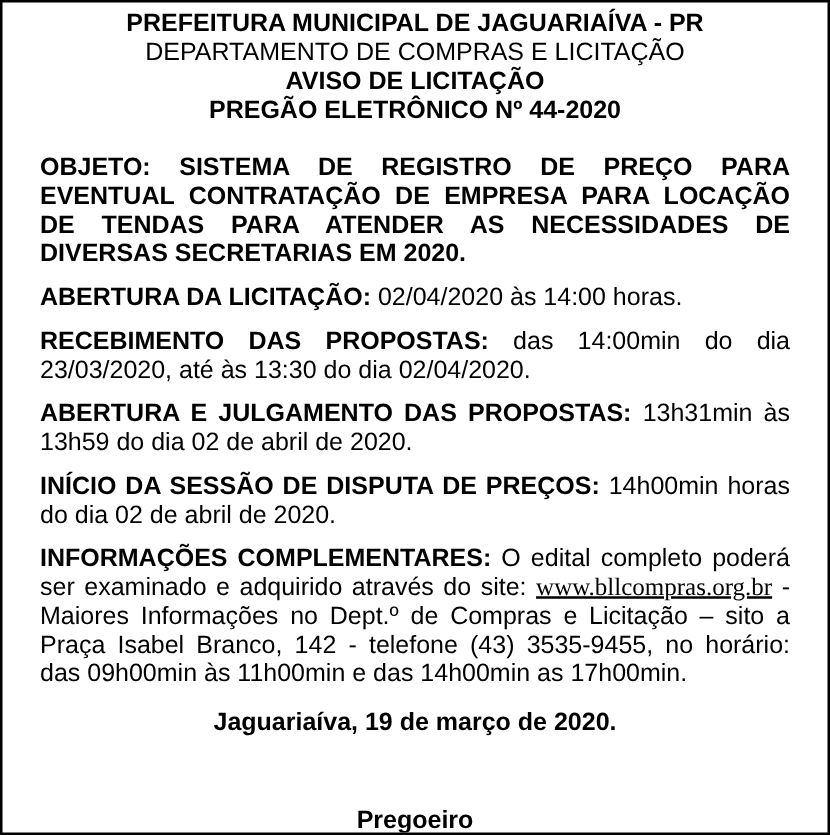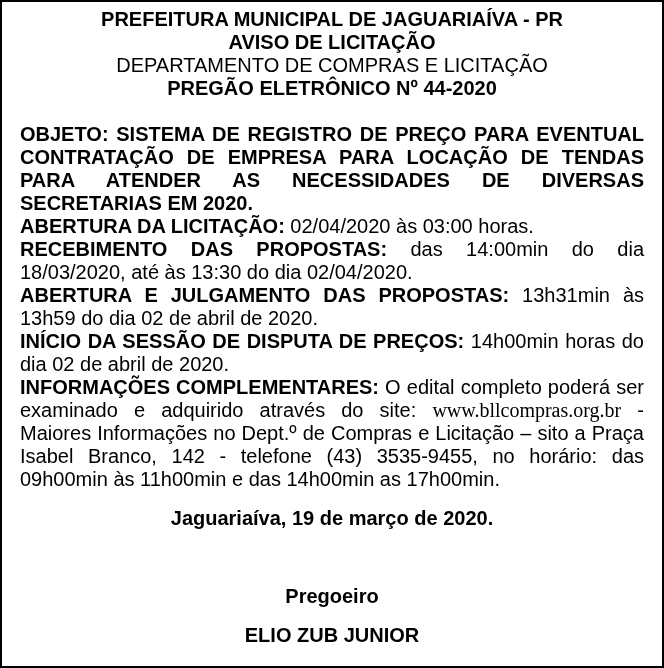--- a/index.html
+++ b/index.html
@@ -20,51 +20,52 @@
     padding: 6px 18px 0 18px;
     overflow: hidden;
   }
   .header {
     text-align: center;
     margin-bottom: 23px;
   }
   .header-line { margin: 0; }
   .bold { font-weight: bold; }
   .para {
-    margin: 0;
+    margin: 12px;
     text-align: justify;
   }
   .center {
     margin: 16px;
     text-align: center;
   }
   .spacer {
     height: 23px;
     margin: 0;
   }
   .link {
     font-family: "Liberation Serif", "DejaVu Serif", serif;
+    text-decoration: underline;
     color: #000000;
     cursor: pointer;
   }
 </style>
 </head>
 <body>
 
 <div class="page">
   <div class="header" id="header">
       <div class="header-line bold">PREFEITURA MUNICIPAL DE JAGUARIAÍVA - PR</div>
+      <div class="header-line">DEPARTAMENTO DE COMPRAS E LICITAÇÃO</div>
       <div class="header-line bold">AVISO DE LICITAÇÃO</div>
-      <div class="header-line">DEPARTAMENTO DE COMPRAS E LICITAÇÃO</div>
       <div class="header-line bold">PREGÃO ELETRÔNICO Nº 44-2020</div>
     </div>
   <div class="body" id="body">
       <p class="para"><span class="bold ">OBJETO: SISTEMA DE REGISTRO DE PREÇO PARA EVENTUAL CONTRATAÇÃO DE EMPRESA PARA LOCAÇÃO DE TENDAS PARA ATENDER AS NECESSIDADES DE DIVERSAS SECRETARIAS EM 2020.</span></p>
-      <p class="para"><span class="bold ">ABERTURA DA LICITAÇÃO:</span><span class=""> 02/04/2020 às 03:00 horas.</span></p>
-      <p class="para"><span class="bold ">RECEBIMENTO DAS PROPOSTAS:</span><span class=""> das 14:00min do dia 18/03/2020, até às 13:30 do dia 02/04/2020.</span></p>
+      <p class="para"><span class="bold ">ABERTURA DA LICITAÇÃO:</span><span class=""> 02/04/2020 às 14:00 horas.</span></p>
+      <p class="para"><span class="bold ">RECEBIMENTO DAS PROPOSTAS:</span><span class=""> das 14:00min do dia 23/03/2020, até às 13:30 do dia 02/04/2020.</span></p>
       <p class="para"><span class="bold ">ABERTURA E JULGAMENTO DAS PROPOSTAS:</span><span class=""> 13h31min às 13h59 do dia 02 de abril de 2020.</span></p>
       <p class="para"><span class="bold ">INÍCIO DA SESSÃO DE DISPUTA DE PREÇOS:</span><span class=""> 14h00min horas do dia 02 de abril de 2020.</span></p>
       <p class="para"><span class="bold ">INFORMAÇÕES COMPLEMENTARES:</span><span class=""> O edital completo poderá ser examinado e adquirido através do site: </span><span class="link">www.bllcompras.org.br</span><span class=""> - Maiores Informações no Dept.º de Compras e Licitação – sito a Praça Isabel Branco, 142 - telefone (43) 3535-9455, no horário: das 09h00min às 11h00min e das 14h00min as 17h00min.</span></p>
     </div>
   <div class="footer">
     <p class="center bold">Jaguariaíva, 19 de março de 2020.</p>
     <p class="spacer"></p>
     <p class="center bold">Pregoeiro</p>
     <p class="center bold">ELIO ZUB JUNIOR</p>
   </div>

